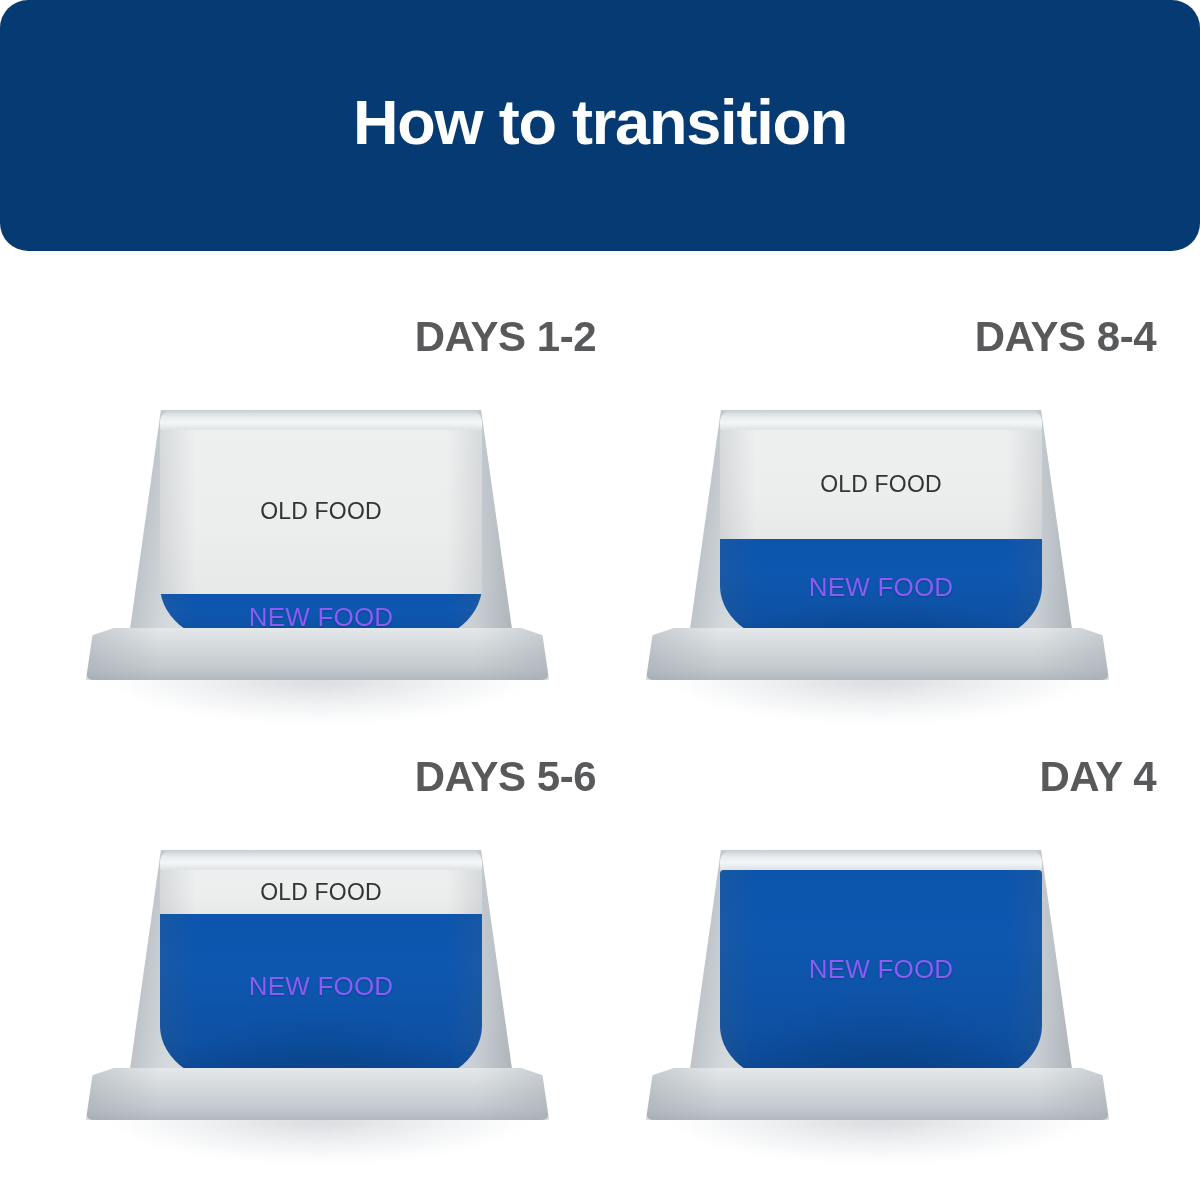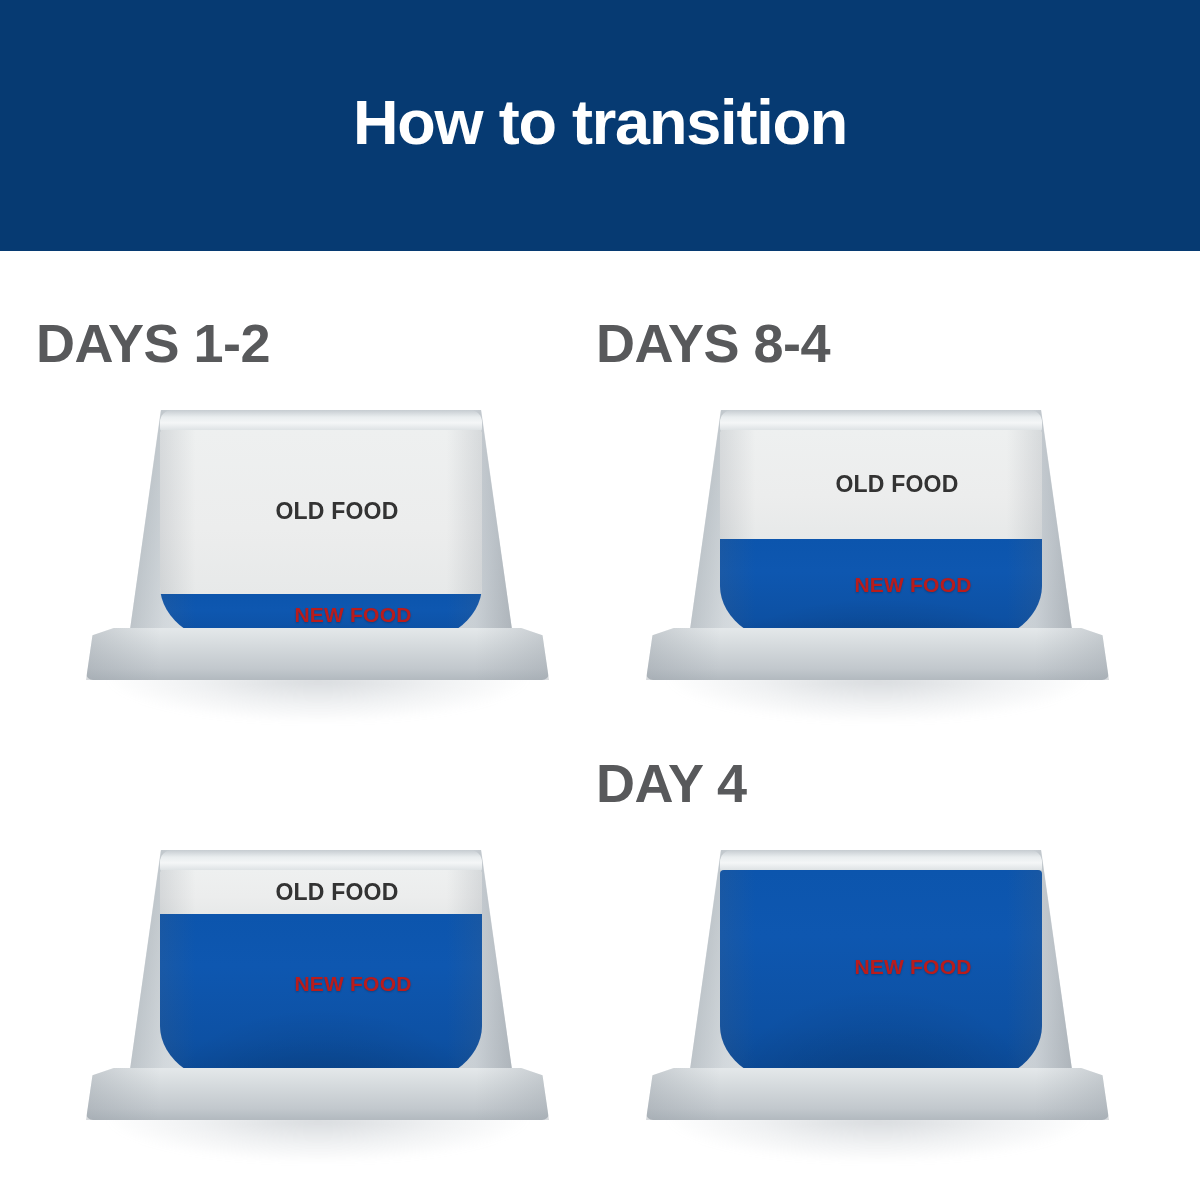--- a/index.html
+++ b/index.html
@@ -29,20 +29,21 @@
     top: 0;
     width: 1200px;
     height: 251px;
     background: #063a72;
     display: flex;
     flex-direction: column;
     align-items: center;
     justify-content: center;
     box-sizing: border-box;
     padding-bottom: 6px;
+    border-radius: 28px;
   }
   .banner-line {
     color: #ffffff;
     font-weight: 700;
     font-size: 63px;
     line-height: 1.07;
     letter-spacing: -1.2px;
     text-align: center;
     white-space: nowrap;
   }
@@ -63,24 +64,24 @@
   .panel-c0 { left: 36px; }
   .panel-c1 { left: 596px; }
   .panel-r0 { top: 65px; }
   .panel-r1 { top: 505px; }
 
   .panel-title {
     position: absolute;
     left: 0;
     top: 0;
     width: 560px;
-    text-align: left;
+    text-align: right;
     color: #58595b;
     font-weight: 700;
-    font-size: 54px;
+    font-size: 42px;
     letter-spacing: -0.5px;
     line-height: 1;
   }
 
   
   .bowl {
     position: absolute;
     left: 50px;
     top: 94px;
     width: 463px;
@@ -246,36 +247,34 @@
         rgba(255,255,255,0) 89%,
         rgba(90,100,112,0.16) 100%);
     pointer-events: none;
   }
 
   .food-label {
     position: absolute;
     left: 0;
     width: 100%;
     text-align: center;
-    font-weight: 700;
+    font-weight: 400;
     line-height: 1;
     white-space: nowrap;
-    padding-left: 16px;
   }
   .label-old {
     color: #333333;
     font-size: 23px;
     letter-spacing: 0.2px;
   }
   .label-new {
-    color: #b91c1c;
-    font-size: 21px;
+    color: #8b5cf6;
+    font-size: 26px;
     letter-spacing: 0.2px;
     text-shadow: 0 1px 2px rgba(0,0,0,0.22);
-    margin-left: 16px;
   }
 </style>
 </head>
 <body>
 
 <div class="page">
 
   <div class="banner">
     <div class="banner-line">How to transition</div>
   </div>
@@ -320,20 +319,21 @@
             <div class="food-label label-old" style="top: 42.5px;">OLD FOOD</div>
             <div class="food-label label-new" style="top: 144.05px;">NEW FOOD</div>
           </div>
         </div>
         <div class="bowl-base"></div>
         <div class="bowl-base-shine"></div>
       </div>
     </div>
 
     <div class="panel panel-c0 panel-r1">
+      <div class="panel-title">DAYS 5-6</div>
       <div class="bowl">
         <div class="bowl-reflection"></div>
         <div class="bowl-shell">
           <div class="shell-body"></div>
           <div class="shell-left"></div>
           <div class="shell-right"></div>
           <div class="bowl-rim"></div>
           <div class="food-well">
             <div class="food-old" style="height: 20%;"></div>
             <div class="food-new" style="height: 80%;"></div>

